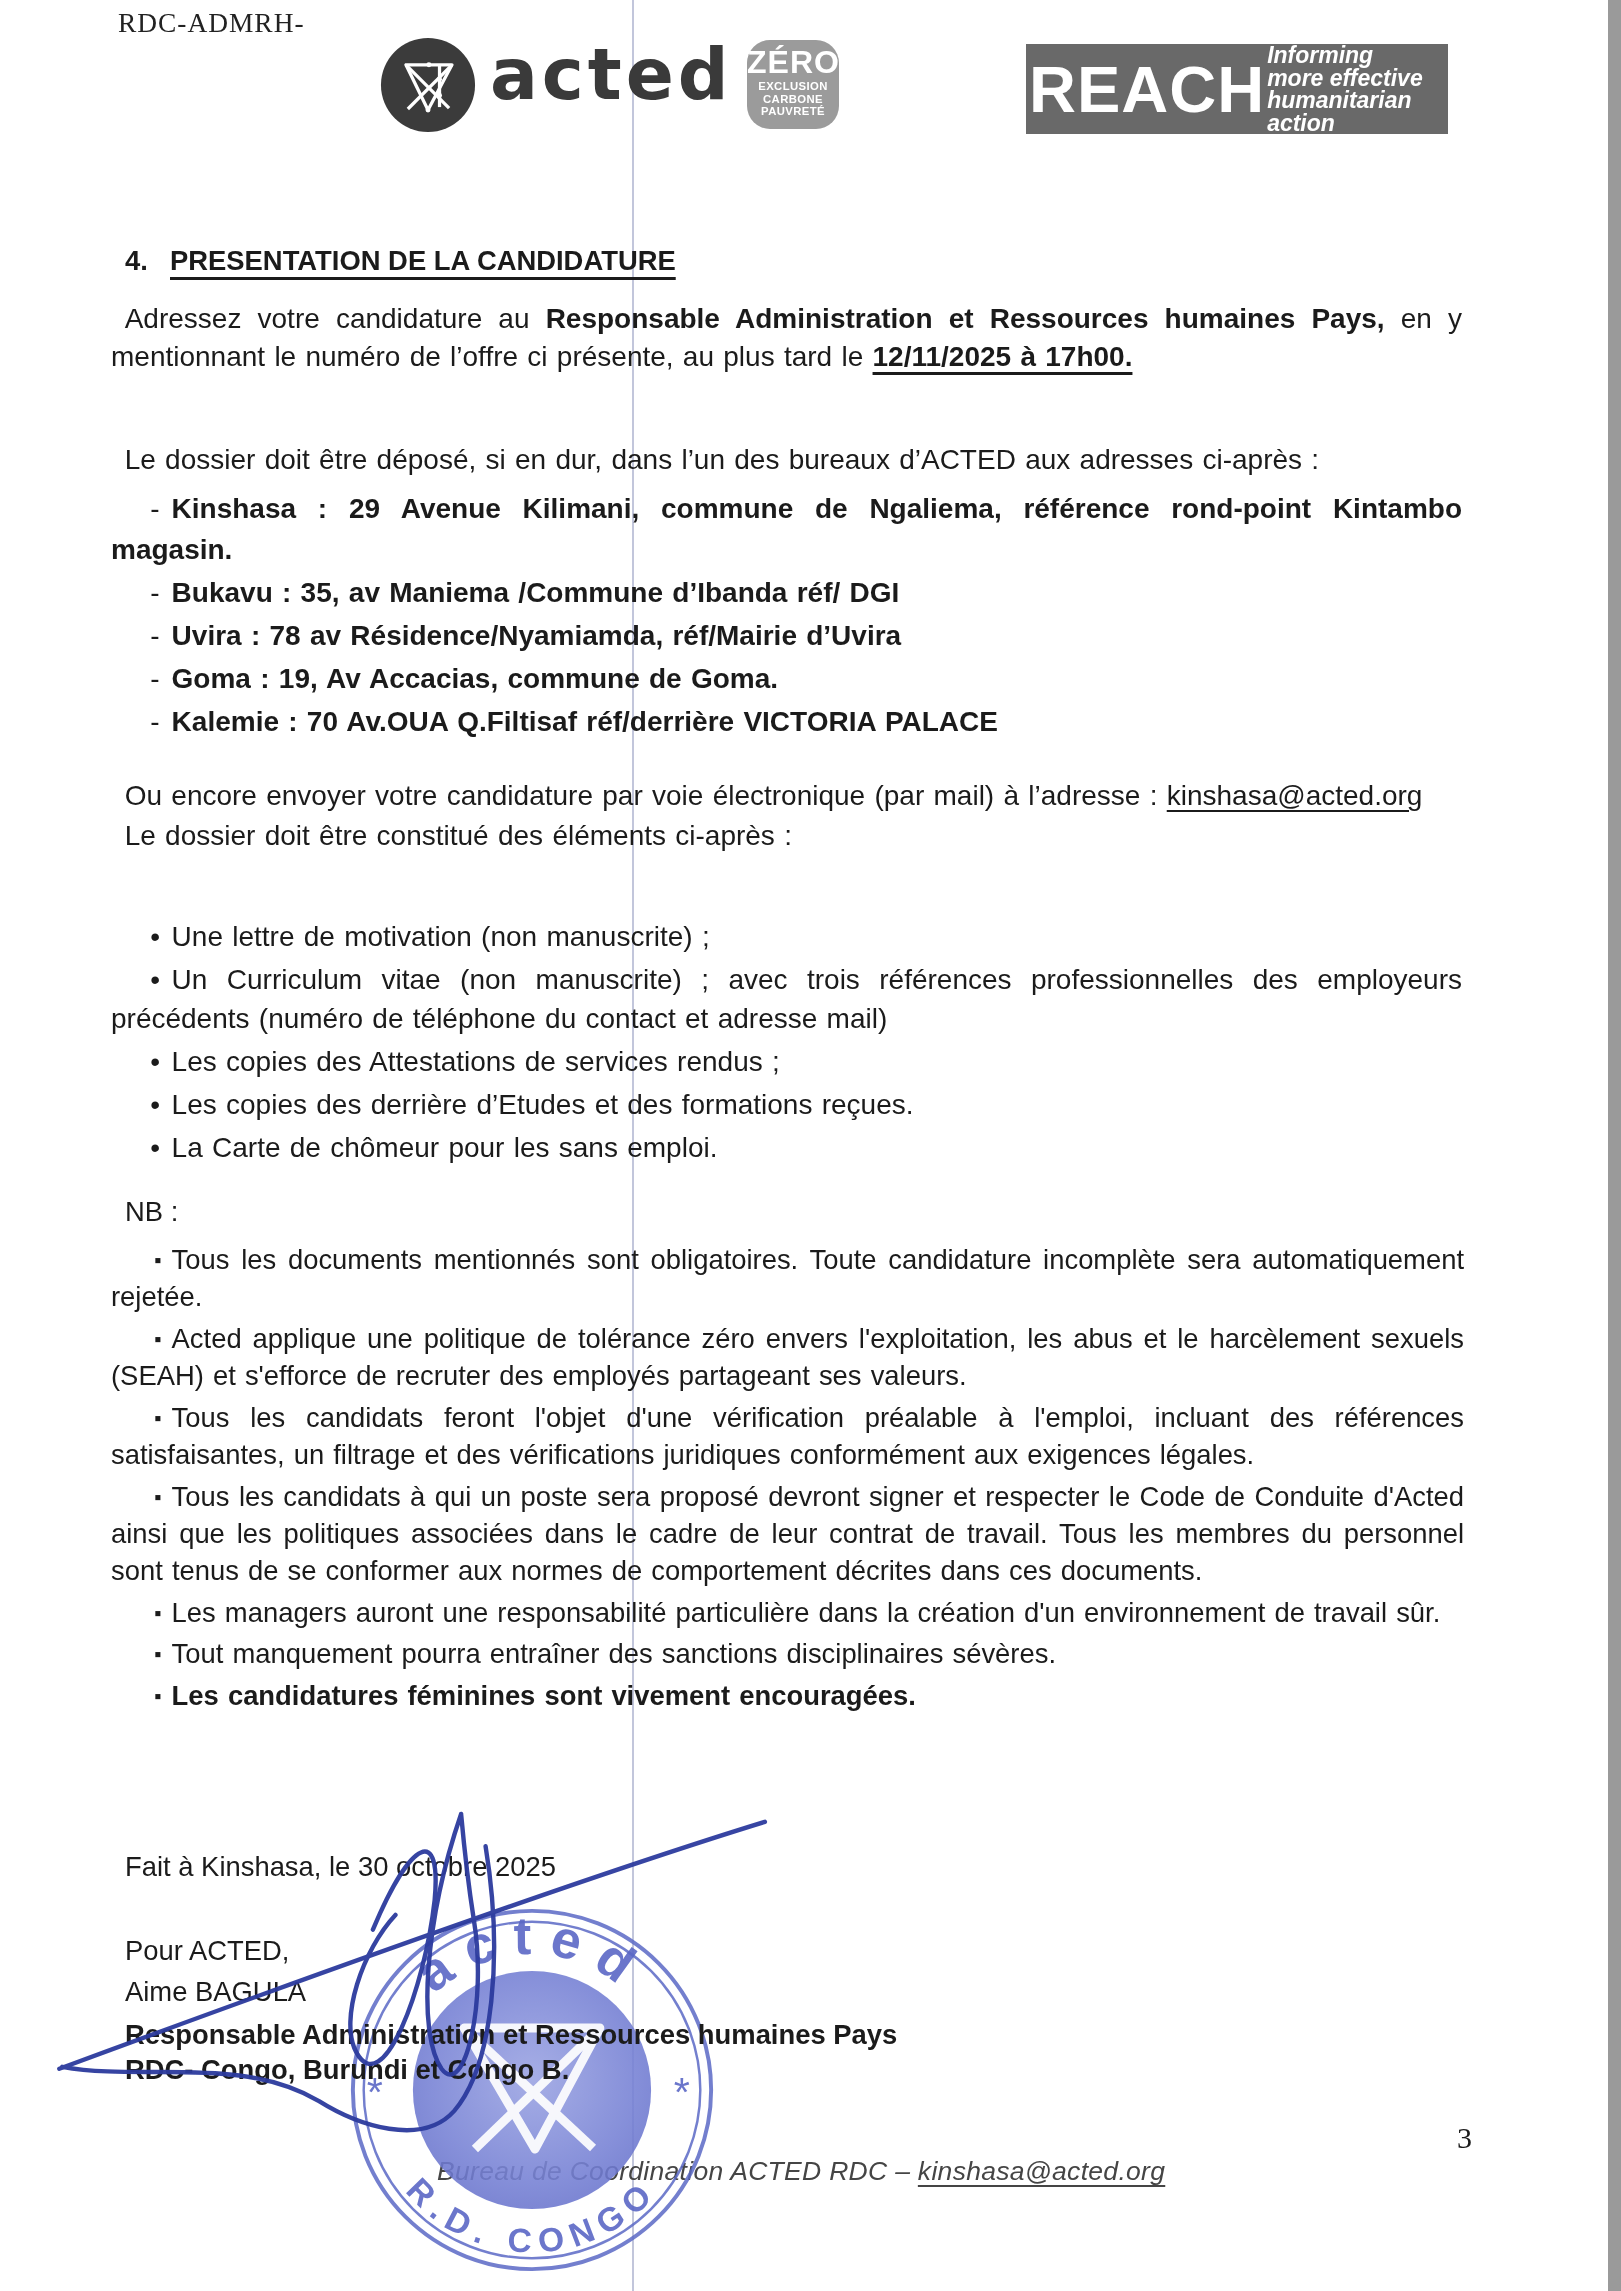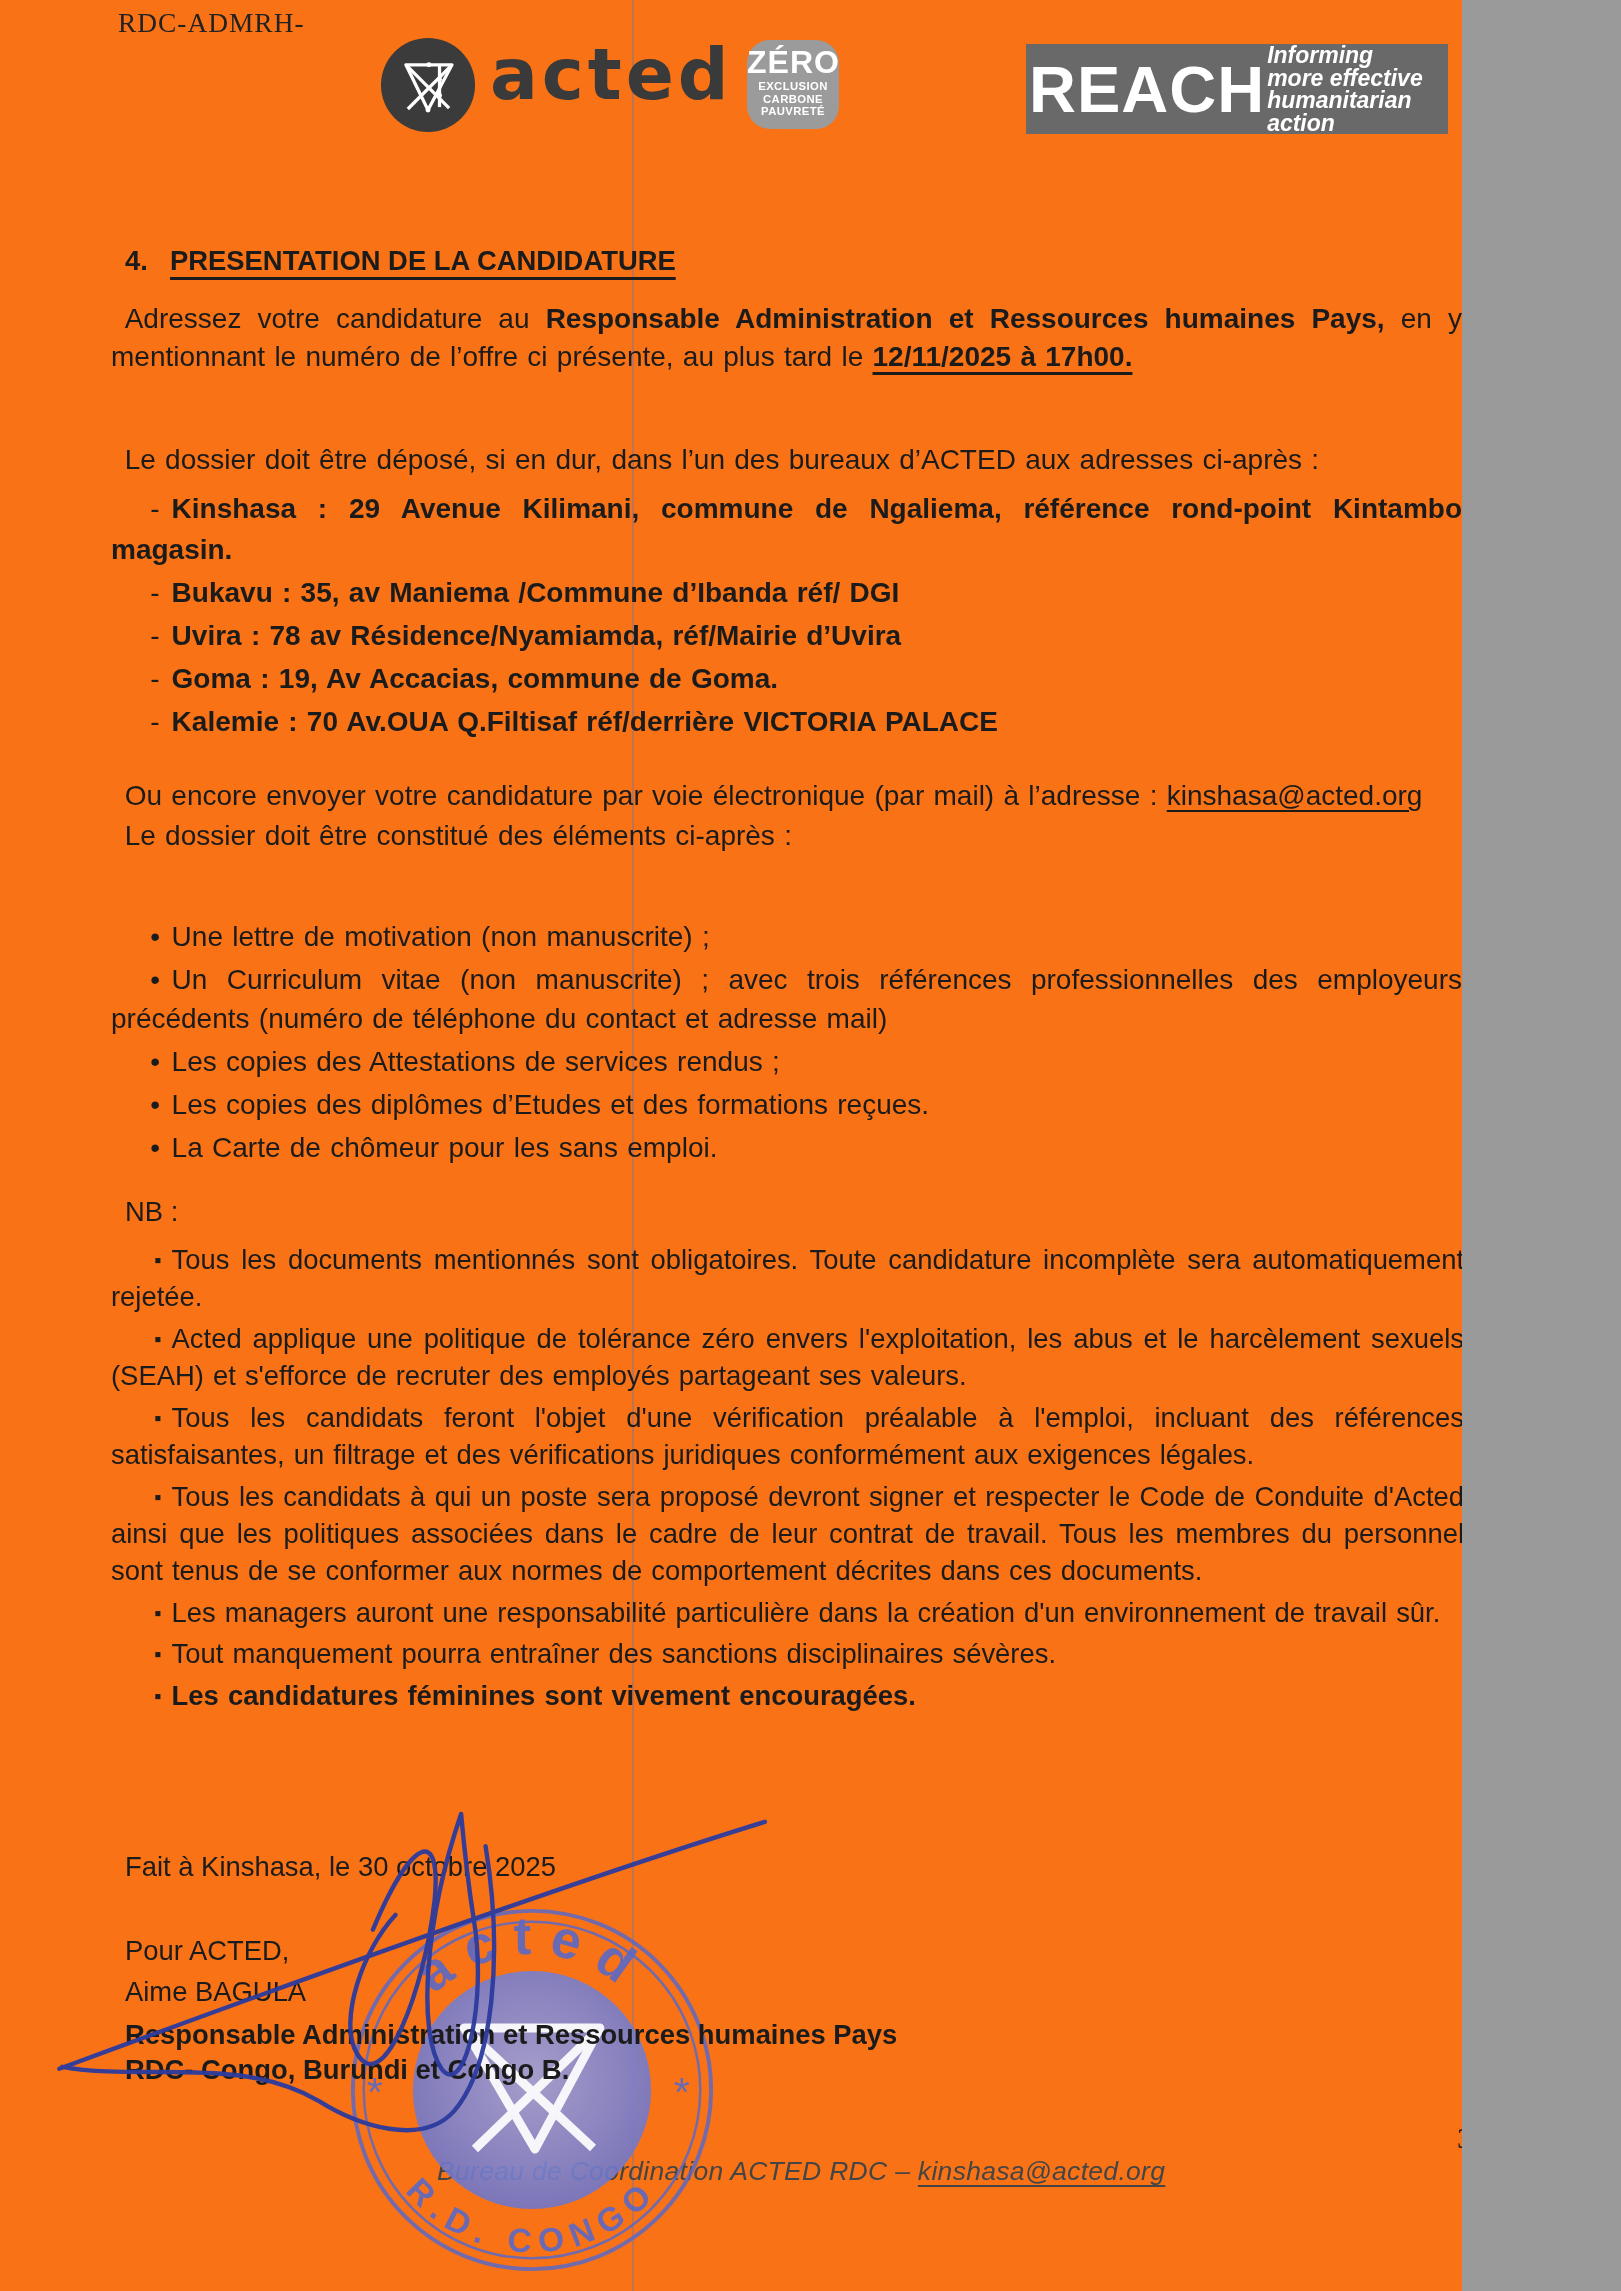--- a/index.html
+++ b/index.html
@@ -1,18 +1,18 @@
 <!DOCTYPE html>
 <html><head>
 <meta charset="utf-8">
 <style>
   * { box-sizing: border-box; }
   html,body { margin:0; padding:0; background:#9a9a9a; }
   .page {
-    position:relative; width:1462px; height:2292px; background:#f97316;
+    position:relative; width:1608px; height:2292px; background:#ffffff;
     font-family:"Liberation Sans", sans-serif; color:#1b1b1b; overflow:hidden;
   }
   .fold-line { position:absolute; left:632px; top:0; width:2px; height:2292px;
     background:rgba(110,120,170,.42); z-index:1; }
 
   
   .ref-code { position:absolute; left:118px; top:7.8px; font-family:"Liberation Serif", serif;
     font-size:27.4px; color:#222; letter-spacing:1px; z-index:2; }
   .acted-logo { position:absolute; left:380px; top:37px; width:96px; height:96px; z-index:2; }
   .acted-wordmark { position:absolute; left:490px; top:39px; font-family:"DejaVu Sans", sans-serif;
@@ -134,21 +134,21 @@
   </div>
 
   <p class="para p-email"><span>Ou encore envoyer votre candidature par voie électronique (par mail) à l’adresse : </span><span class="u">kinshasa@acted.org</span></p>
 
   <p class="para p-dossier-lead">Le dossier doit être constitué des éléments ci-après :</p>
 
   <div class="dossier-list">
     <div class="dossier-item"><span class="marker">•</span><span>Une lettre de motivation (non manuscrite) ;</span></div>
     <div class="dossier-item"><span class="marker">•</span><span>Un Curriculum vitae (non manuscrite) ; avec trois références professionnelles des employeurs précédents (numéro de téléphone du contact et adresse mail)</span></div>
     <div class="dossier-item"><span class="marker">•</span><span>Les copies des Attestations de services rendus ;</span></div>
-    <div class="dossier-item"><span class="marker">•</span><span>Les copies des diplômes d’Etudes et des formations reçues.</span></div>
+    <div class="dossier-item"><span class="marker">•</span><span>Les copies des derrière d’Etudes et des formations reçues.</span></div>
     <div class="dossier-item"><span class="marker">•</span><span>La Carte de chômeur pour les sans emploi.</span></div>
   </div>
 
   <div class="nb-label">NB :</div>
   <div class="nb-list">
     <div class="nb-item"><span class="marker">▪</span><span>Tous les documents mentionnés sont obligatoires. Toute candidature incomplète sera automatiquement rejetée.</span></div>
     <div class="nb-item"><span class="marker">▪</span><span>Acted applique une politique de tolérance zéro envers l'exploitation, les abus et le harcèlement sexuels (SEAH) et s'efforce de recruter des employés partageant ses valeurs.</span></div>
     <div class="nb-item"><span class="marker">▪</span><span>Tous les candidats feront l'objet d'une vérification préalable à l'emploi, incluant des références satisfaisantes, un filtrage et des vérifications juridiques conformément aux exigences légales.</span></div>
     <div class="nb-item"><span class="marker">▪</span><span>Tous les candidats à qui un poste sera proposé devront signer et respecter le Code de Conduite d'Acted ainsi que les politiques associées dans le cadre de leur contrat de travail. Tous les membres du personnel sont tenus de se conformer aux normes de comportement décrites dans ces documents.</span></div>
     <div class="nb-item"><span class="marker">▪</span><span>Les managers auront une responsabilité particulière dans la création d'un environnement de travail sûr.</span></div>

